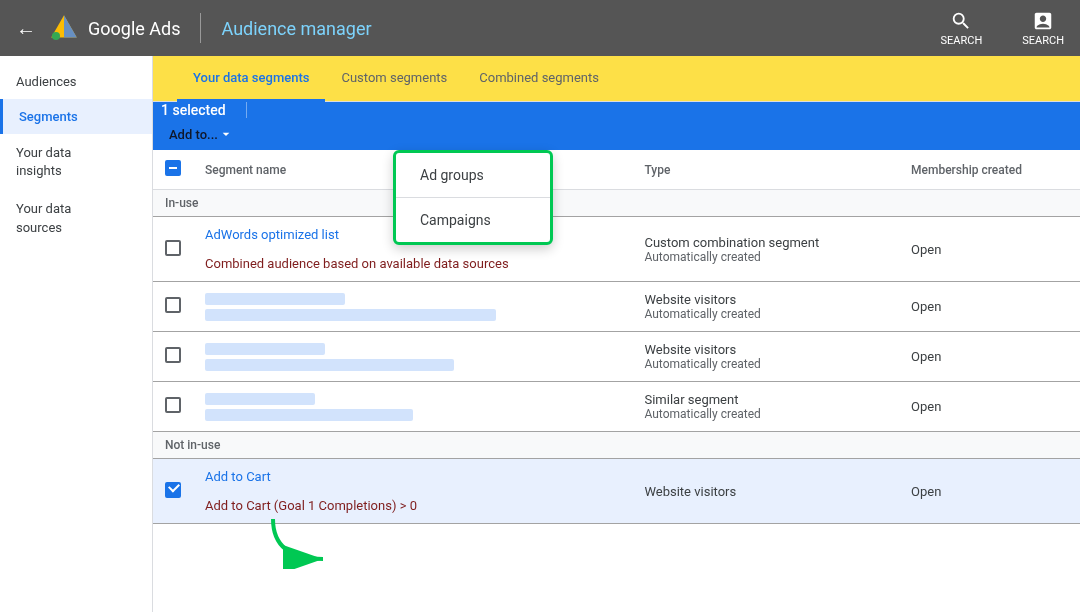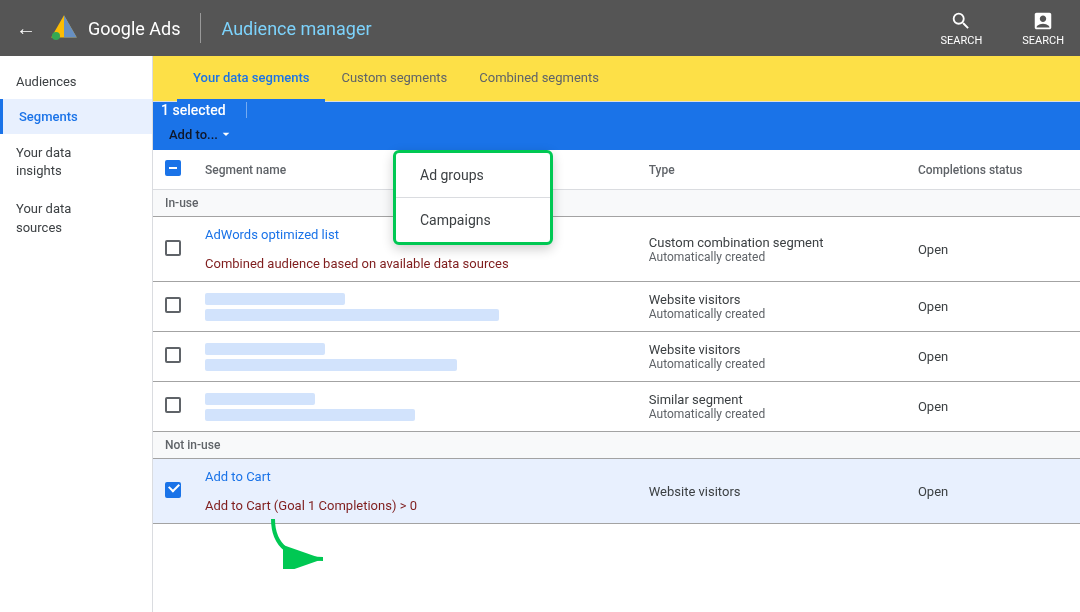--- a/index.html
+++ b/index.html
@@ -384,21 +384,21 @@
       </div>
 
       <table>
         <thead>
           <tr>
             <th class="checkbox-cell">
               <div class="checkbox indeterminate"></div>
             </th>
             <th>Segment name</th>
             <th>Type</th>
-            <th>Completions status</th>
+            <th>Membership created</th>
           </tr>
         </thead>
         <tbody>
 
           <tr class="section-header">
             <td colspan="4">In-use</td>
           </tr>
 
           <tr>
             <td class="checkbox-cell">

